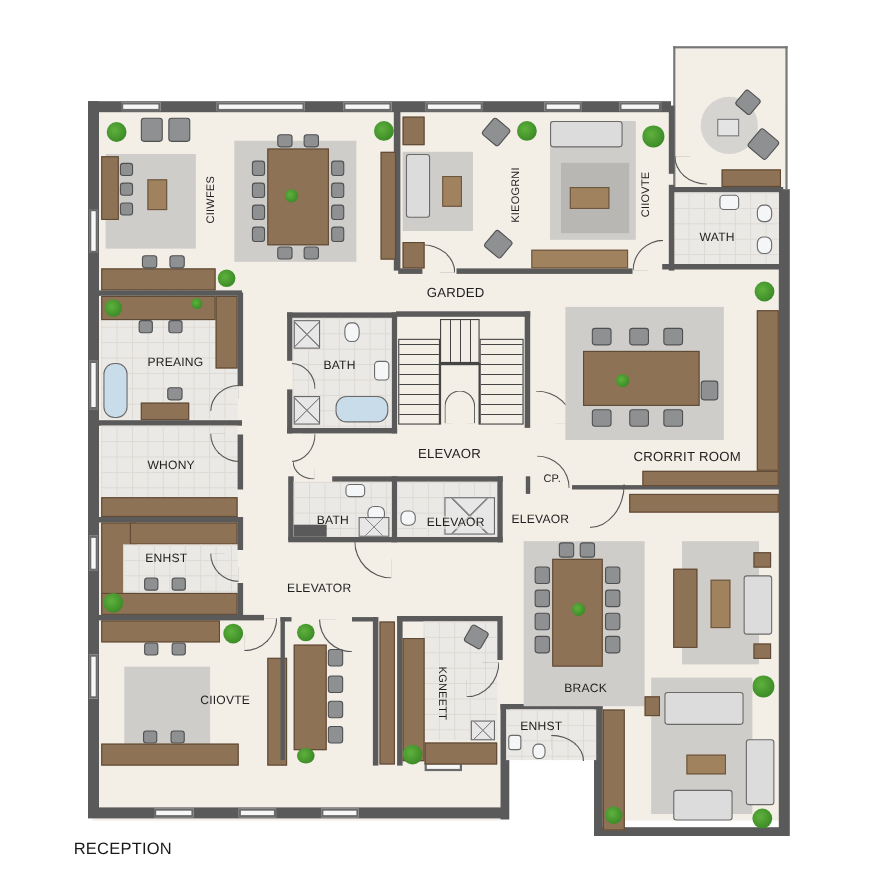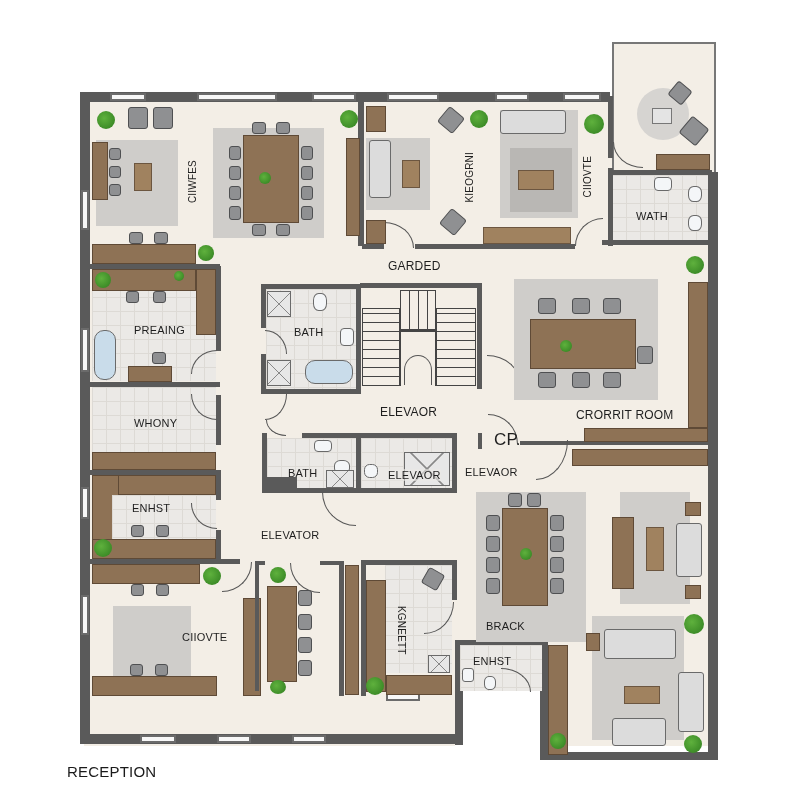--- a/index.html
+++ b/index.html
@@ -227,21 +227,21 @@
   <div class="abs chair" style="left:603px;top:372px;width:18px;height:16px;"></div>
   <div class="abs chair" style="left:637px;top:346px;width:16px;height:18px;"></div>
   <div class="abs wood" style="left:688px;top:282px;width:20px;height:146px;"></div>
   <div class="lbl" style="left:576px;top:408px;font-size:12px;">CRORRIT ROOM</div>
   <div class="abs wall" style="left:520px;top:441px;width:190px;height:4px;"></div>
   <div class="abs wood" style="left:584px;top:428px;width:124px;height:14px;"></div>
   <div class="abs wood" style="left:572px;top:449px;width:136px;height:17px;"></div>
 
   <div class="abs wall" style="left:478px;top:433px;width:4px;height:16px;"></div>
   <div class="abs door" style="left:488px;top:414px;width:30px;height:30px;"></div>
-  <div class="lbl" style="left:494px;top:430px;font-size:17px;">CP.</div>
+  <div class="lbl" style="left:494px;top:430px;font-size:10px;">CP.</div>
   <div class="abs door" style="left:536px;top:440px;width:32px;height:40px;transform:scaleY(-1);"></div>
 
   <div class="abs wall" style="left:262px;top:433px;width:5px;height:58px;"></div>
   <div class="abs wall" style="left:302px;top:433px;width:155px;height:5px;"></div>
   <div class="abs wall" style="left:262px;top:488px;width:195px;height:5px;"></div>
   <div class="abs wall" style="left:356px;top:433px;width:5px;height:60px;"></div>
   <div class="abs wall" style="left:452px;top:433px;width:5px;height:60px;"></div>
   <div class="abs tile" style="left:267px;top:438px;width:89px;height:50px;"></div>
   <div class="abs tile" style="left:361px;top:438px;width:91px;height:50px;"></div>
   <div class="abs fix" style="left:314px;top:440px;width:18px;height:12px;border-radius:4px;"></div>
@@ -297,21 +297,21 @@
   <div class="abs chair" style="left:486px;top:515px;width:14px;height:16px;"></div>
   <div class="abs chair" style="left:486px;top:536px;width:14px;height:16px;"></div>
   <div class="abs chair" style="left:486px;top:557px;width:14px;height:16px;"></div>
   <div class="abs chair" style="left:486px;top:578px;width:14px;height:16px;"></div>
   <div class="abs chair" style="left:550px;top:515px;width:14px;height:16px;"></div>
   <div class="abs chair" style="left:550px;top:536px;width:14px;height:16px;"></div>
   <div class="abs chair" style="left:550px;top:557px;width:14px;height:16px;"></div>
   <div class="abs chair" style="left:550px;top:578px;width:14px;height:16px;"></div>
   <div class="abs chair" style="left:508px;top:493px;width:14px;height:14px;"></div>
   <div class="abs chair" style="left:527px;top:493px;width:14px;height:14px;"></div>
-  <div class="lbl" style="left:486px;top:620px;font-size:11px;">BRACK</div>
+  <div class="lbl" style="left:513px;top:620px;font-size:11px;">BRACK</div>
   <div class="abs wood" style="left:548px;top:645px;width:20px;height:110px;"></div>
   <div class="abs plant" style="left:550px;top:733px;width:16px;height:16px;"></div>
 
   <div class="abs rug" style="left:620px;top:492px;width:70px;height:112px;"></div>
   <div class="abs wood" style="left:612px;top:517px;width:22px;height:72px;"></div>
   <div class="abs woodL" style="left:646px;top:527px;width:18px;height:44px;"></div>
   <div class="abs sofa" style="left:676px;top:523px;width:26px;height:54px;"></div>
   <div class="abs wood" style="left:685px;top:502px;width:16px;height:14px;"></div>
   <div class="abs wood" style="left:685px;top:585px;width:16px;height:14px;"></div>
   <div class="abs plant" style="left:684px;top:614px;width:20px;height:20px;"></div>

